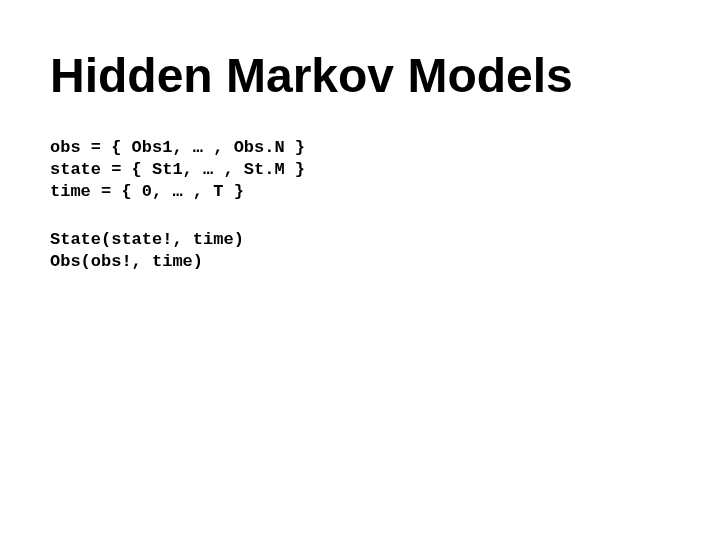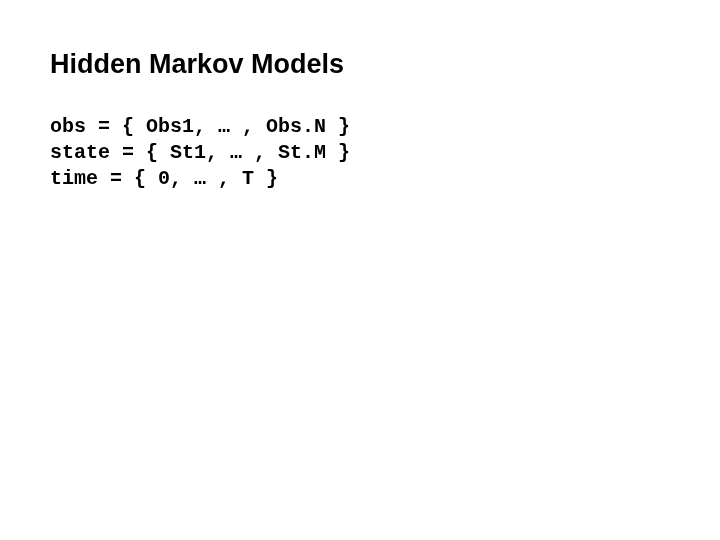--- a/index.html
+++ b/index.html
@@ -14,40 +14,42 @@
   }
   .slide {
     box-sizing: border-box;
     width: 720px;
     height: 540px;
     padding: 50px 50px 0 50px;
   }
   .title {
     font-family: Arial, Helvetica, sans-serif;
     font-weight: 700;
-    font-size: 27px;
+    font-size: 48px;
     line-height: 1.1;
     margin: 0 0 34px 0;
     color: #000;
   }
   .code-block {
     font-family: "Courier New", Courier, monospace;
     font-weight: 700;
-    font-size: 20px;
+    font-size: 17px;
     line-height: 1.3;
     white-space: pre;
     margin-bottom: 26px;
   }
 </style>
 </head>
 <body>
 
 <div class="slide">
 
   <h1 class="title">Hidden Markov Models</h1>
 
   <div class="code-block"><span>obs = { Obs1, … , Obs.N }</span>
 <span>state = { St1, … , St.M }</span>
 <span>time = { 0, … , T }</span></div>
 
+  <div class="code-block"><span>State(state!, time)</span>
+<span>Obs(obs!, time)</span></div>
 
 
 </div>
 
 </body></html>

